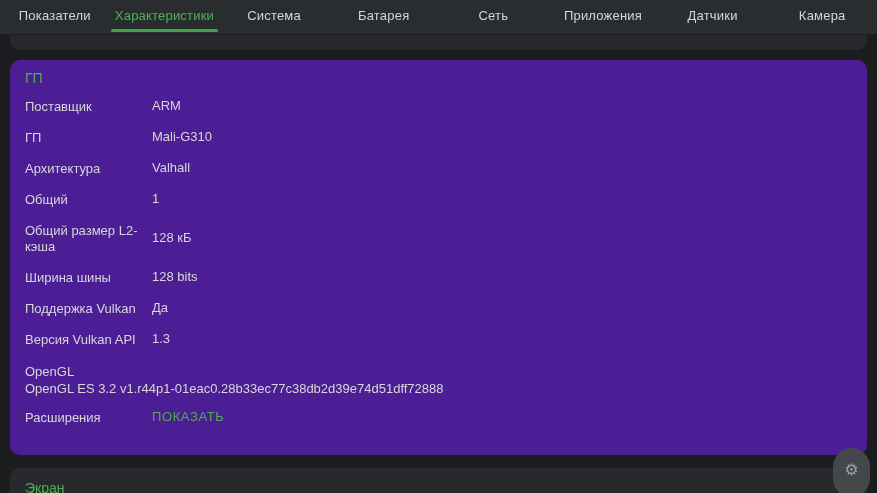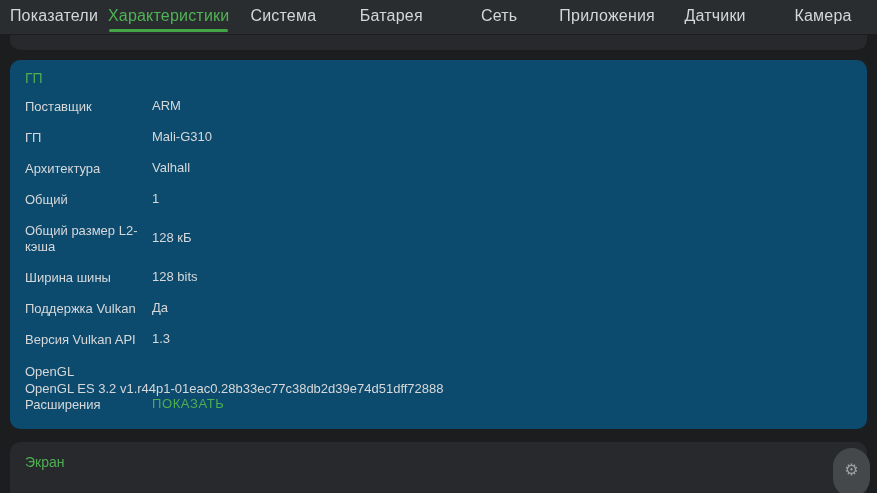--- a/index.html
+++ b/index.html
@@ -17,21 +17,21 @@
     background:#2a2d2f;
     display:flex;
     align-items:stretch;
   }
   .tab {
     flex:1 1 0;
     position:relative;
     display:flex;
     align-items:center;
     justify-content:center;
-    font-size:16px;
+    font-size:13px;
     letter-spacing:.2px;
     color:#d4d6d7;
     cursor:pointer;
     padding-bottom:3px;
   }
   .tab.active { color:#4fb254; }
   .tab-indicator {
     position:absolute;
     left:1px; right:1px; bottom:2px;
     height:3px;
@@ -40,44 +40,44 @@
   }
   
   .card-stub {
     margin:1px 10px 0;
     height:15px;
     background:#27292c;
     border-radius:0 0 10px 10px;
   }
   .card {
     margin:10px 10px 0;
-    background:#0c4a6e;
+    background:#4c1d95;
     border-radius:10px;
-    padding:10px 15px 16px;
+    padding:10px 15px 29px;
   }
   .card-title {
     color:#4fae54;
     font-size:14px;
     line-height:16px;
     margin-bottom:13px;
   }
   
   .row {
     display:flex;
     align-items:center;
     font-size:13px;
     line-height:16px;
     margin-bottom:15px;
   }
   .row .label { flex:0 0 127px; padding-right:8px; }
   .row .value { flex:1 1 auto; margin-top:-2px; }
   .opengl-block {
     font-size:13px;
     line-height:17px;
-    margin-bottom:0;
+    margin-bottom:13px;
   }
   .ext-row { margin-bottom:0; }
   .link-btn {
     color:#4caf50;
     font-size:13px;
     letter-spacing:.6px;
     margin-top:-1px;
     cursor:pointer;
   }
   

